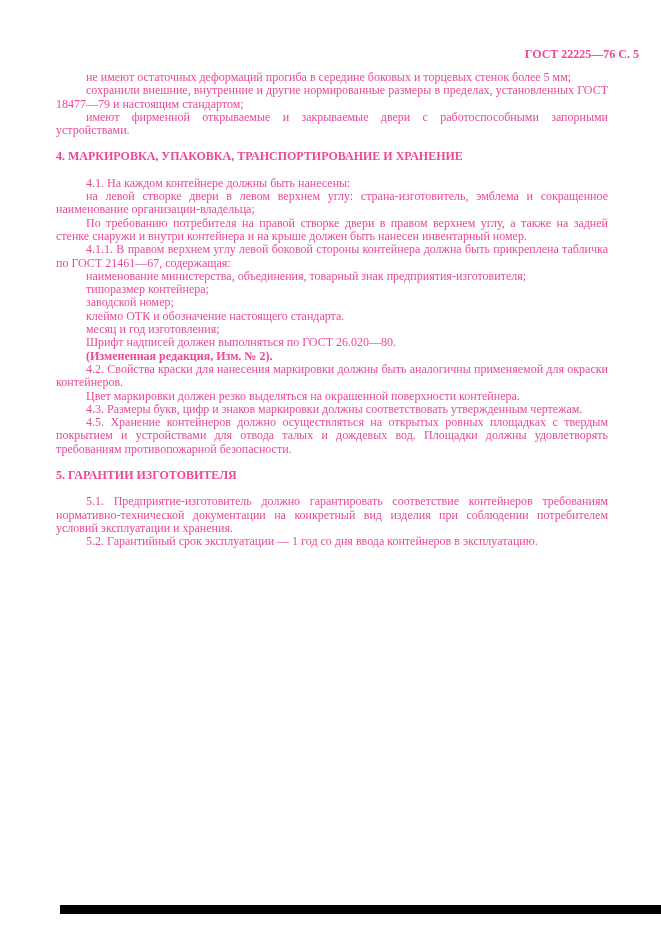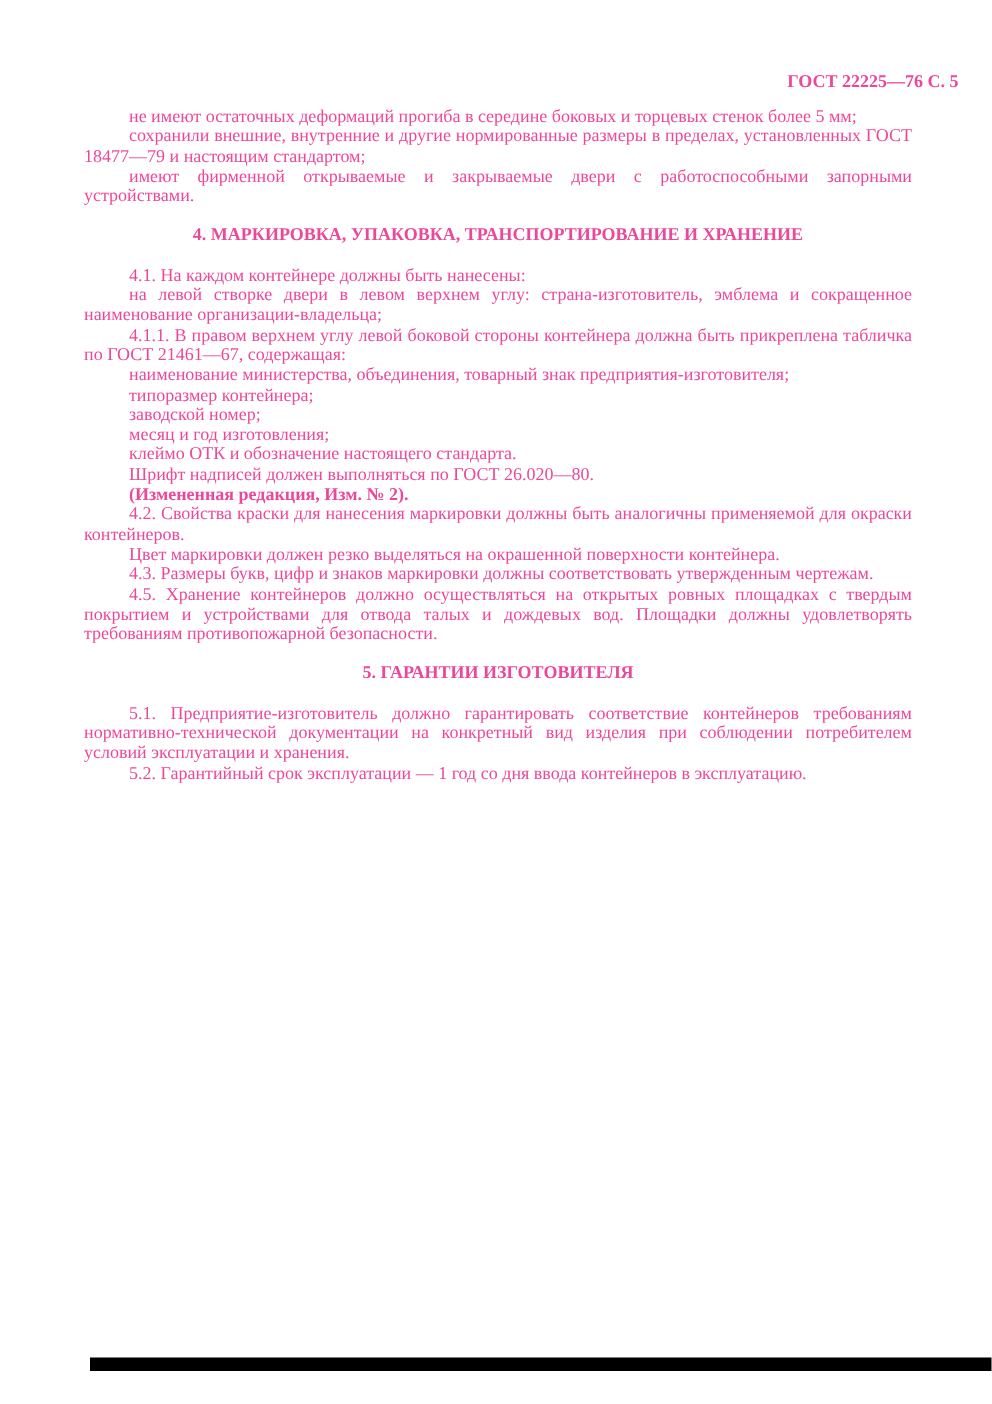--- a/index.html
+++ b/index.html
@@ -37,21 +37,20 @@
   .content p {
     margin: 0;
     text-indent: 30px;
   }
   .content p.bold {
     font-weight: bold;
   }
   .content h3 {
     font-size: 12px;
     font-weight: bold;
-    text-align: center;
     text-indent: 0;
     margin: 13px 0 13px 0;
   }
   .border-right {
     position: absolute;
     top: 0;
     right: 9px;
     width: 5px;
     height: 914px;
     background: #000000;
@@ -73,26 +72,27 @@
     <span>ГОСТ 22225—76 С. 5</span>
   </div>
 
   <div class="content">
       <p>не имеют остаточных деформаций прогиба в середине боковых и торцевых стенок более 5 мм;</p>
       <p>сохранили внешние, внутренние и другие нормированные размеры в пределах, установленных ГОСТ 18477—79 и настоящим стандартом;</p>
       <p>имеют фирменной открываемые и закрываемые двери с работоспособными запорными устройствами.</p>
       <h3>4. МАРКИРОВКА, УПАКОВКА, ТРАНСПОРТИРОВАНИЕ И ХРАНЕНИЕ</h3>
       <p>4.1.  На каждом контейнере должны быть нанесены:</p>
       <p>на левой створке двери в левом верхнем углу: страна-изготовитель, эмблема и сокращенное наименование организации-владельца;</p>
+      <p>По требованию потребителя на правой створке двери в правом верхнем углу, а также на задней стенке снаружи и внутри контейнера и на крыше должен быть нанесен инвентарный номер.</p>
       <p>4.1.1.  В правом верхнем углу левой боковой стороны контейнера должна быть прикреплена табличка по ГОСТ 21461—67, содержащая:</p>
       <p>наименование министерства, объединения, товарный знак предприятия-изготовителя;</p>
       <p>типоразмер контейнера;</p>
       <p>заводской номер;</p>
+      <p>клеймо ОТК и обозначение настоящего стандарта.</p>
       <p>месяц и год изготовления;</p>
-      <p>клеймо ОТК и обозначение настоящего стандарта.</p>
       <p>Шрифт надписей должен выполняться по ГОСТ 26.020—80.</p>
       <p class="bold">(Измененная редакция, Изм. № 2).</p>
       <p>4.2.  Свойства краски для нанесения маркировки должны быть аналогичны применяемой для окраски контейнеров.</p>
       <p>Цвет маркировки должен резко выделяться на окрашенной поверхности контейнера.</p>
       <p>4.3.  Размеры букв, цифр и знаков маркировки должны соответствовать утвержденным чертежам.</p>
       <p>4.5.  Хранение контейнеров должно осуществляться на открытых ровных площадках с твердым покрытием и устройствами для отвода талых и дождевых вод. Площадки должны удовлетворять требованиям противопожарной безопасности.</p>
       <h3>5. ГАРАНТИИ ИЗГОТОВИТЕЛЯ</h3>
       <p>5.1.  Предприятие-изготовитель должно гарантировать соответствие контейнеров требованиям нормативно-технической документации на конкретный вид изделия при соблюдении потребителем условий эксплуатации и хранения.</p>
       <p>5.2.  Гарантийный срок эксплуатации — 1 год со дня ввода контейнеров в эксплуатацию.</p>
     </div>

